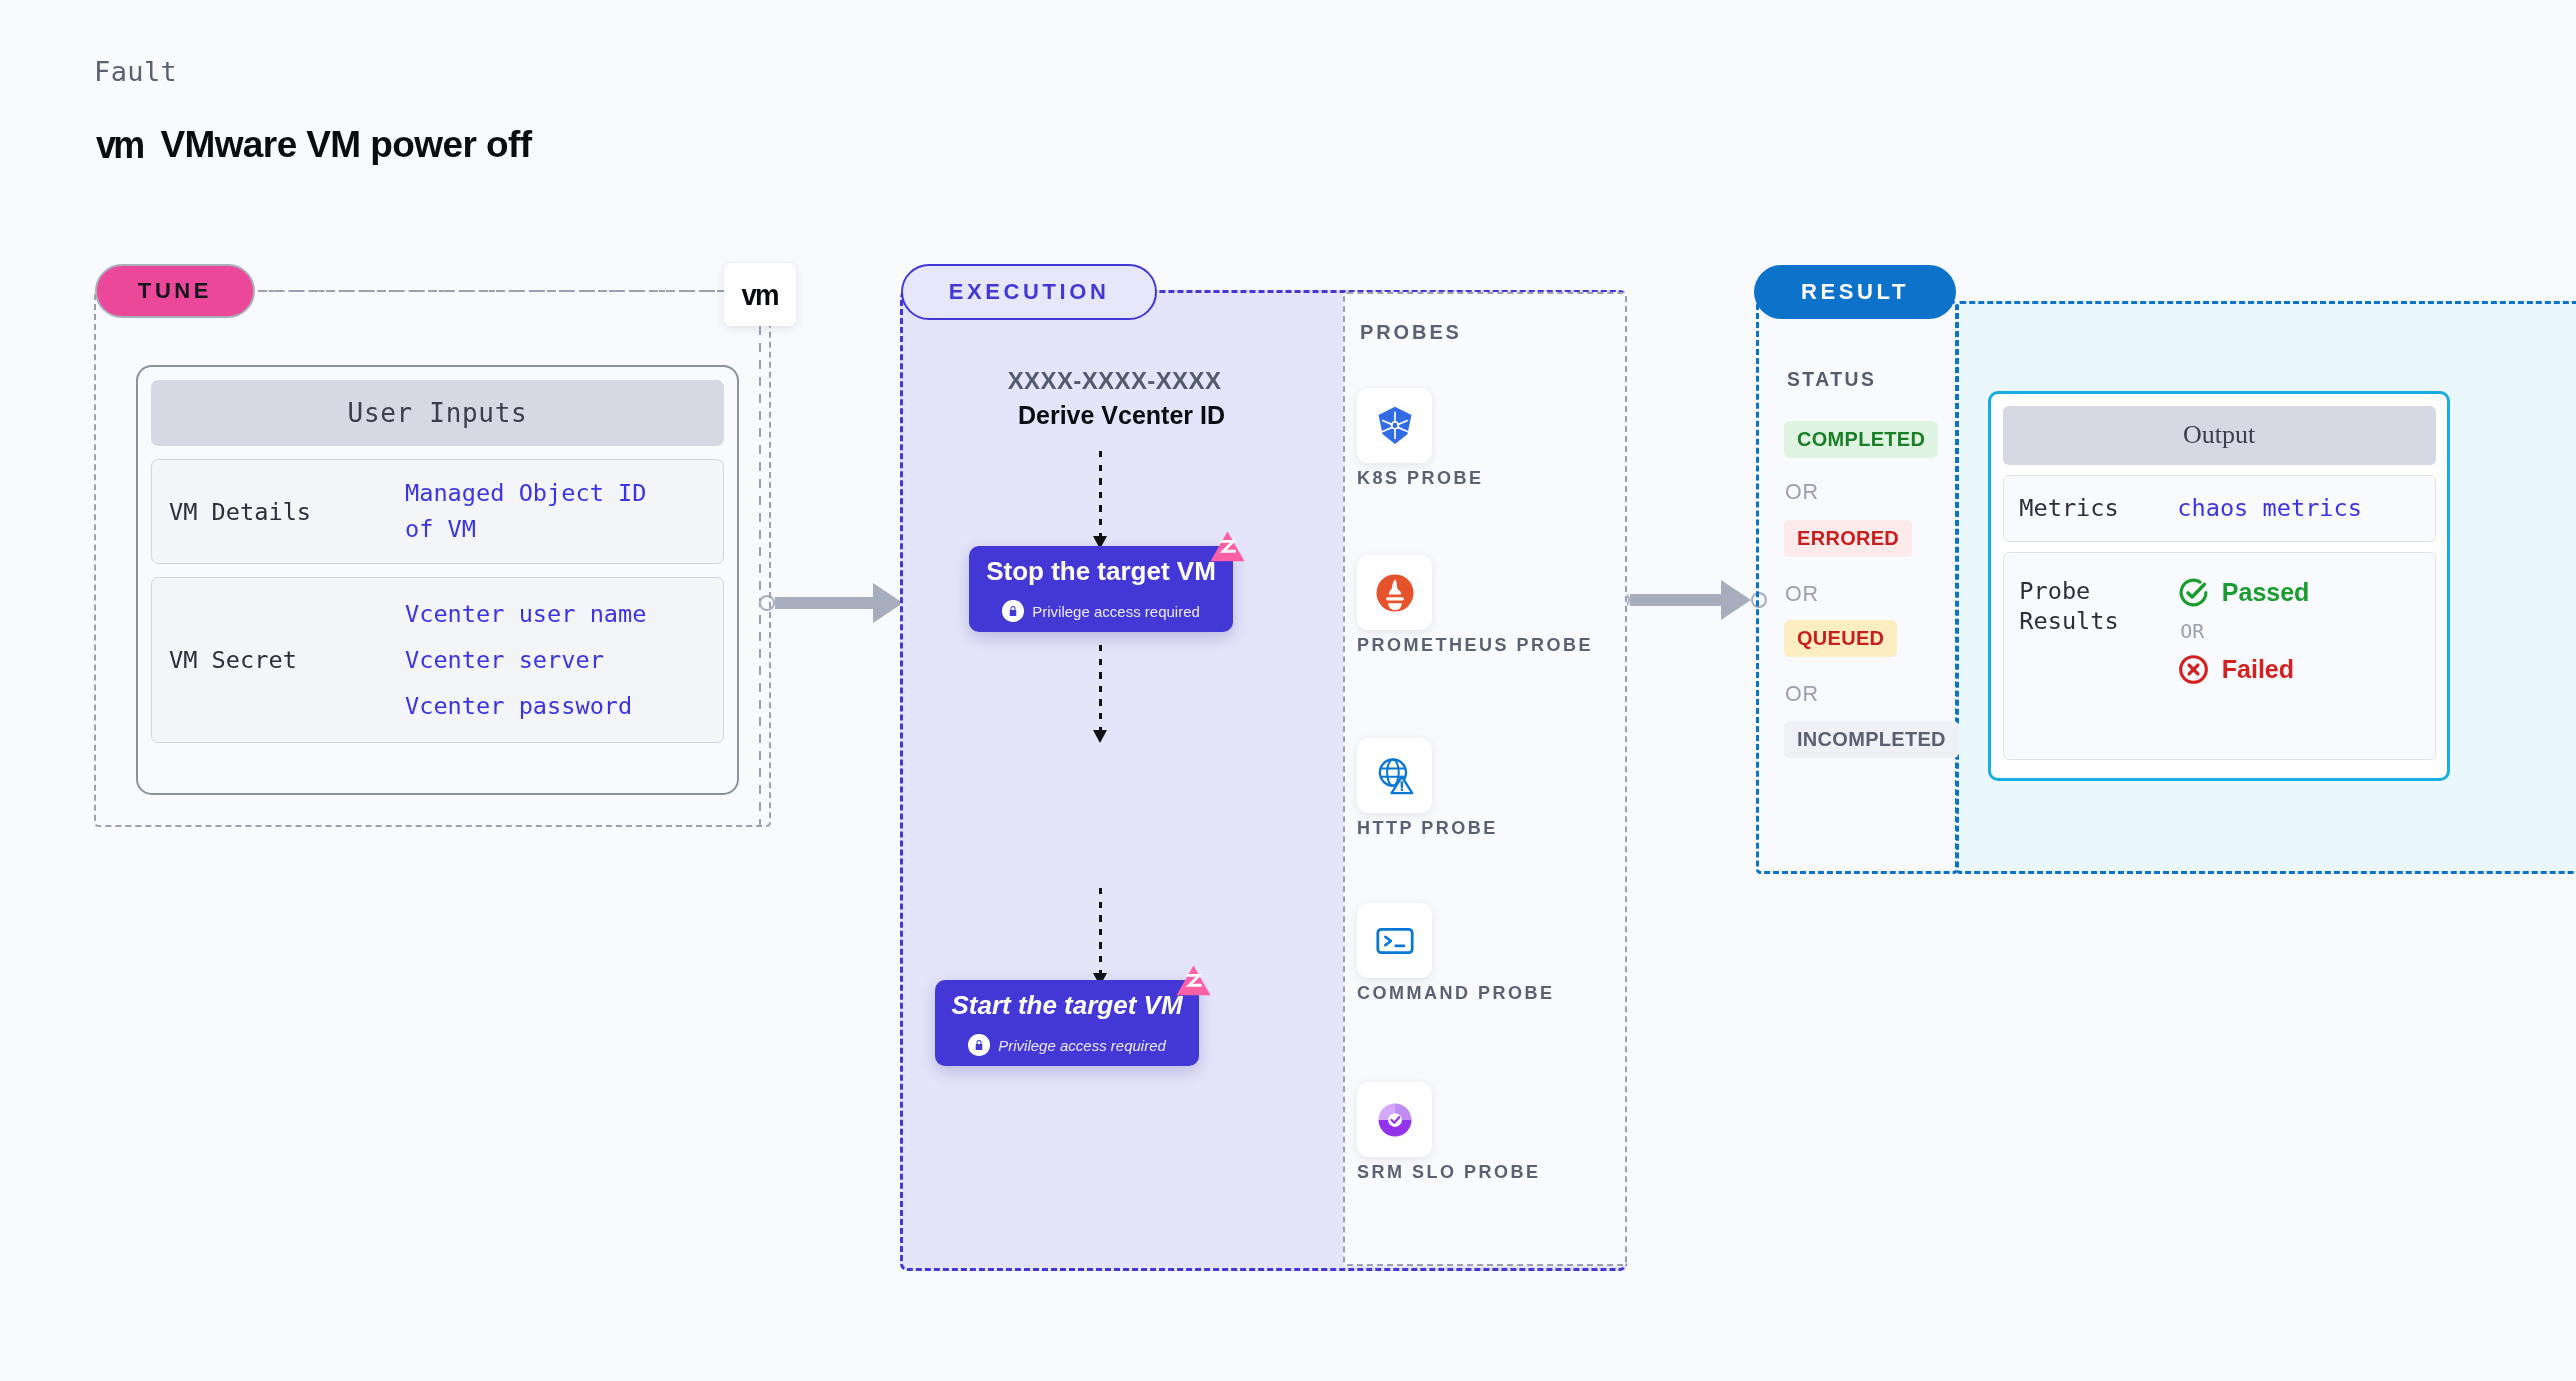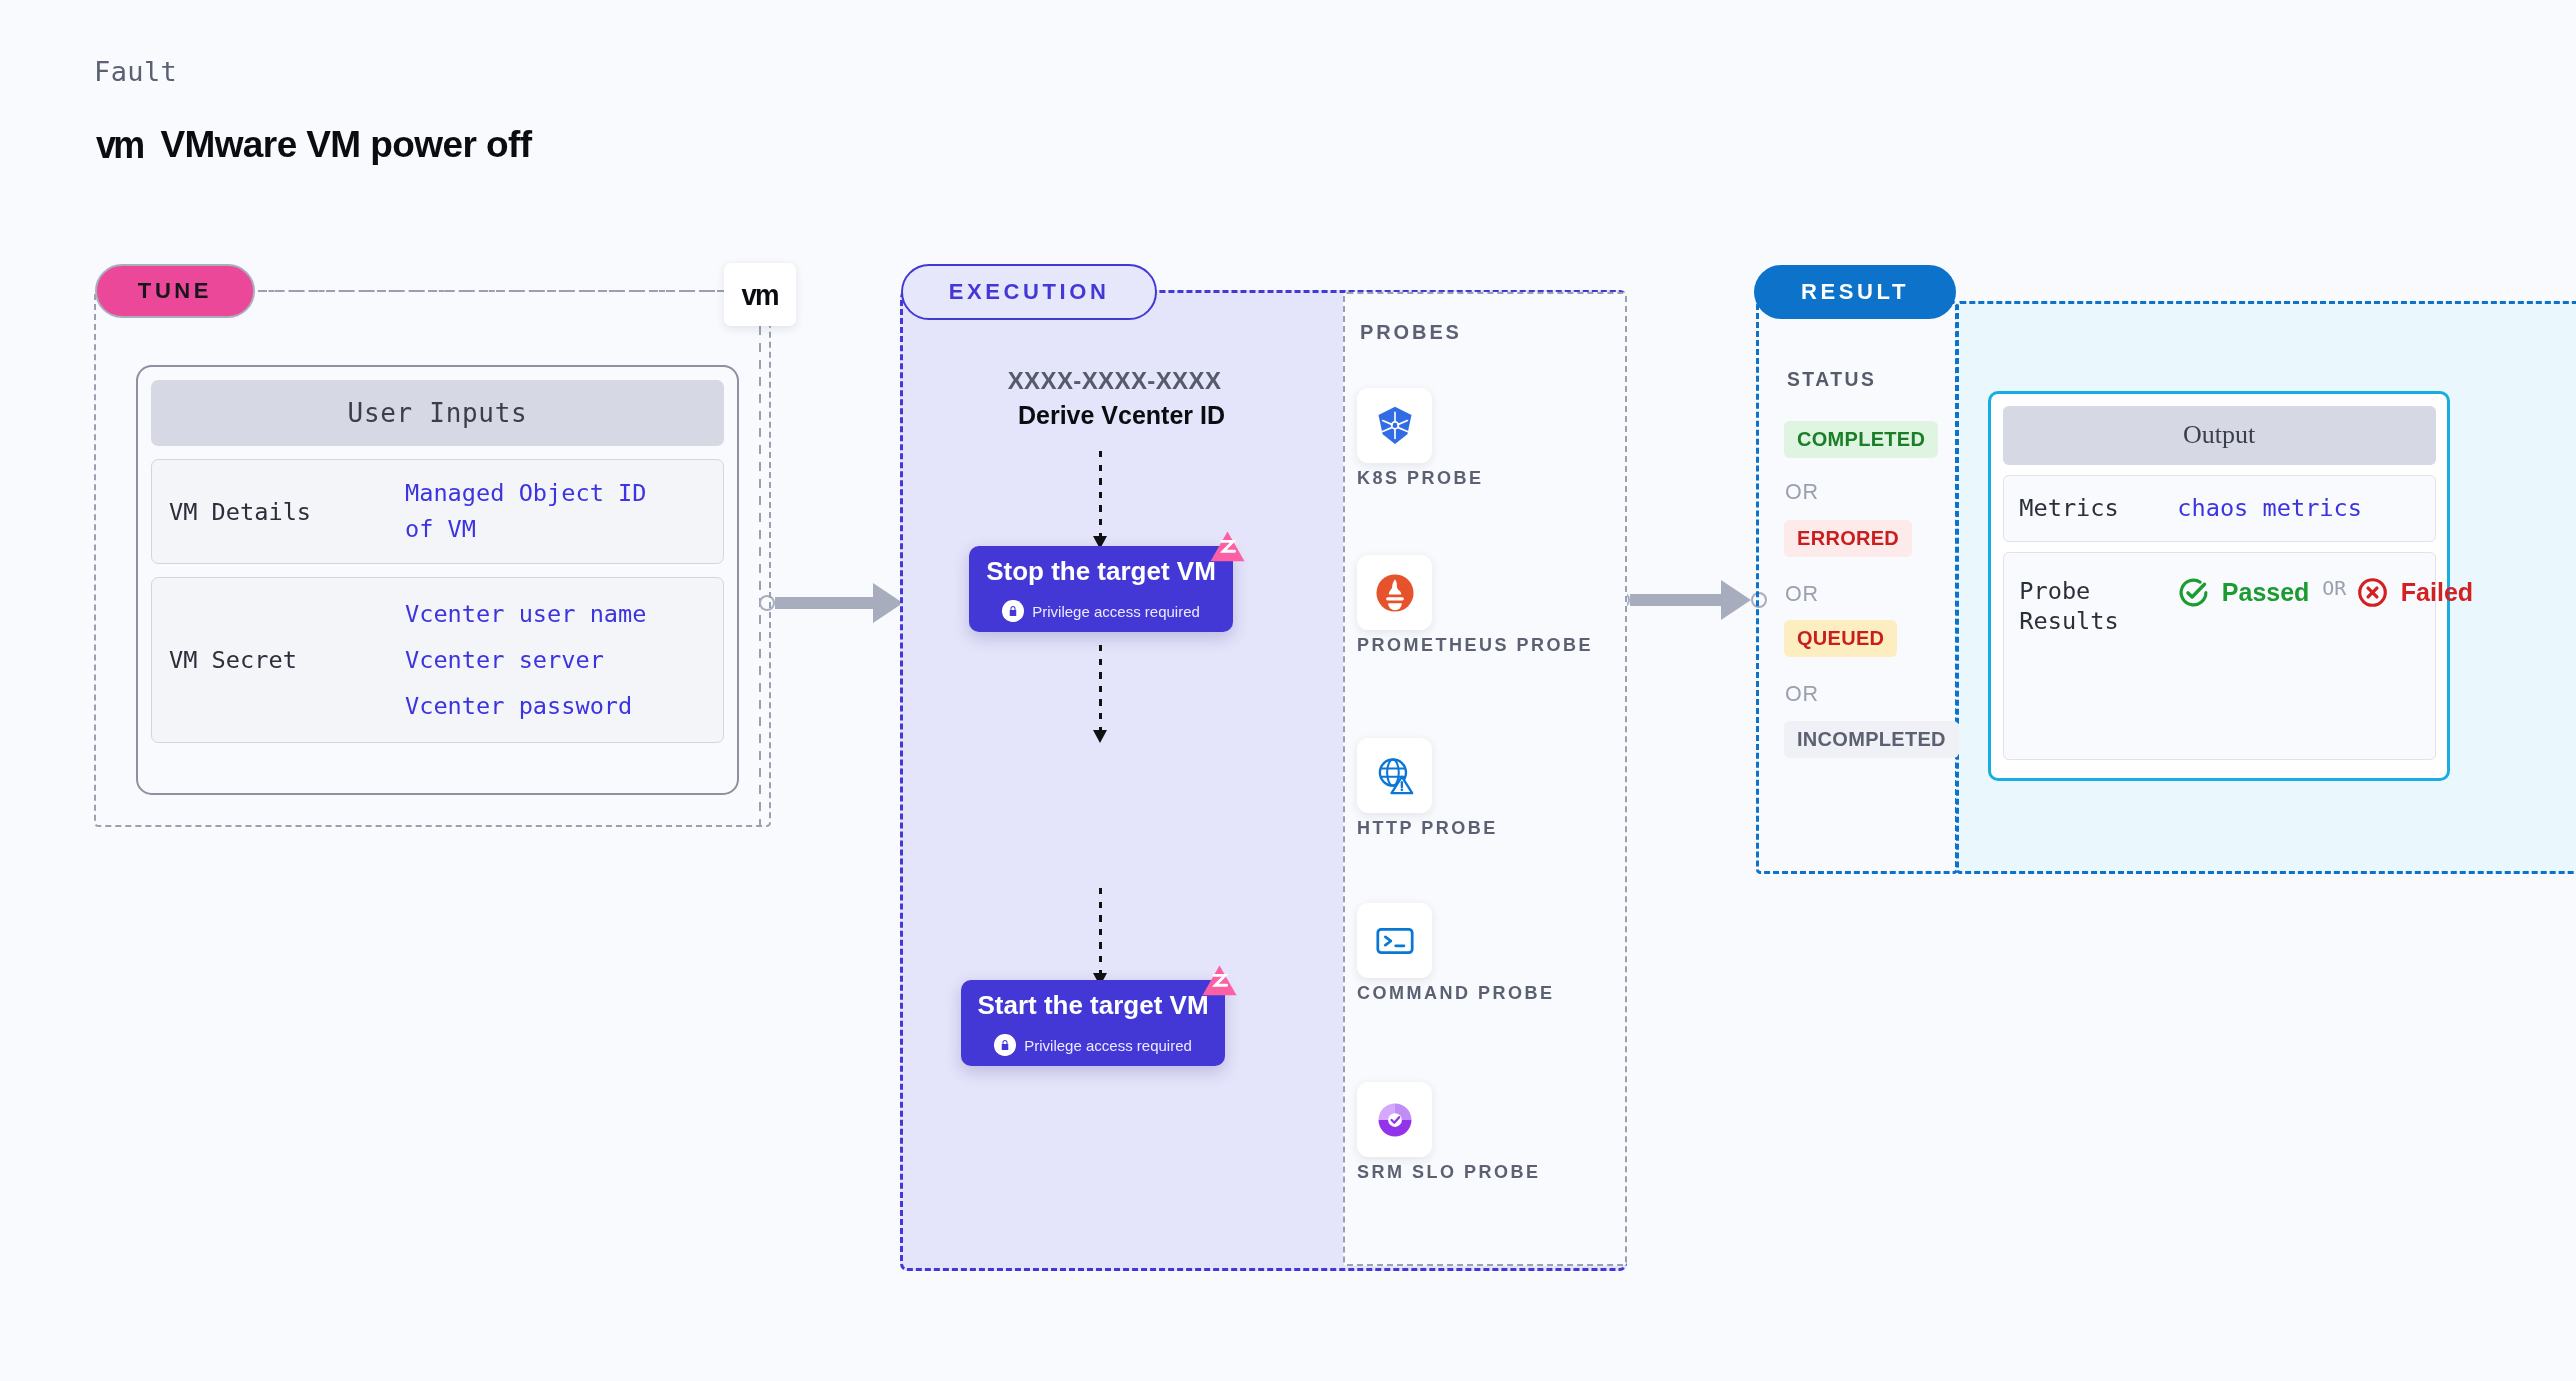--- a/index.html
+++ b/index.html
@@ -143,21 +143,21 @@
   .step-box-note {
     display: flex; align-items: center; gap: 8.6px;
     font-size: 15px; color: #eceaff;
   }
   .lock-dot {
     width: 21.5px; height: 21.5px; border-radius: 50%; background: #fff;
     display: flex; align-items: center; justify-content: center;
   }
   .lock-dot svg { width: 12px; height: 12px; }
   .step-1 { left: 969px; top: 546px; }
-  .step-2 { left: 961px; top: 980px; }
+  .step-2 { left: 935px; top: 980px; font-style: italic; }
 
   .litmus-badge {
     position: absolute; right: -13px; top: -15.8px; width: 37px; height: 34px;
   }
 
   .wait-node {
     position: absolute; left: 900px; top: 745px; width: 443px;
     display: flex; flex-direction: column; align-items: center; gap: 11.5px;
   }
   .clock-circle {
@@ -236,21 +236,21 @@
   .out-label {
     width: 158px; flex: 0 0 158px;
     font-family: "DejaVu Sans Mono", monospace;
     font-size: 23.6px; color: #2b2f3a; line-height: 1.28;
   }
   .out-val-link {
     font-family: "DejaVu Sans Mono", monospace;
     font-size: 23.6px; color: #3c34e0;
   }
   .out-probe-vals {
-    display: flex; flex-direction: row; gap: 10px; padding-top: 11.5px;
+    display: flex; flex-direction: column; gap: 10px; padding-top: 11.5px;
   }
   .res-line { display: flex; align-items: center; gap: 11.5px; }
   .res-line svg { width: 33px; height: 33px; }
   .res-pass { font-size: 25px; font-weight: 700; color: #1a9c31; }
   .res-fail { font-size: 25px; font-weight: 700; color: #d32121; }
   .res-or {
     font-family: "DejaVu Sans Mono", monospace;
     font-size: 20px; color: #9aa0ae; padding-left: 2.9px;
   }
 

